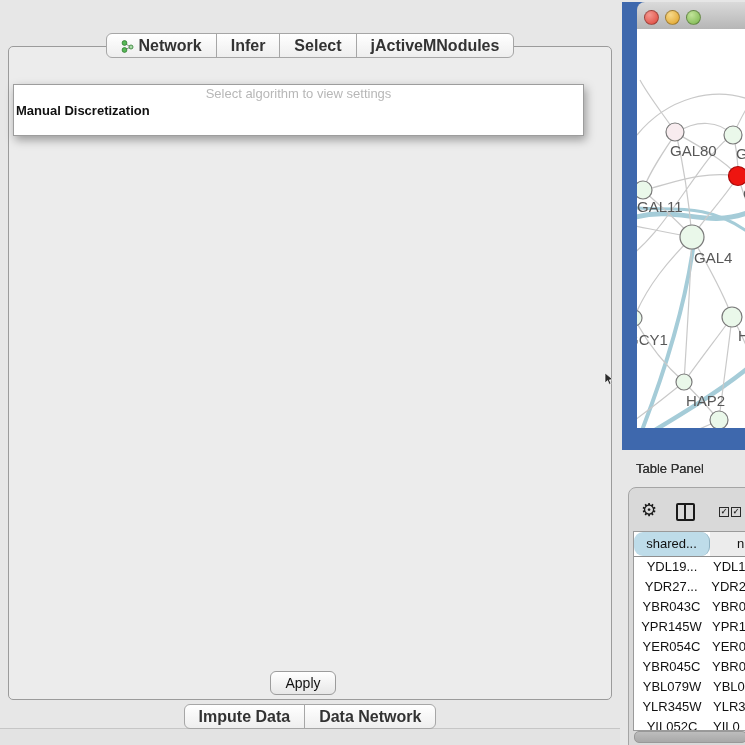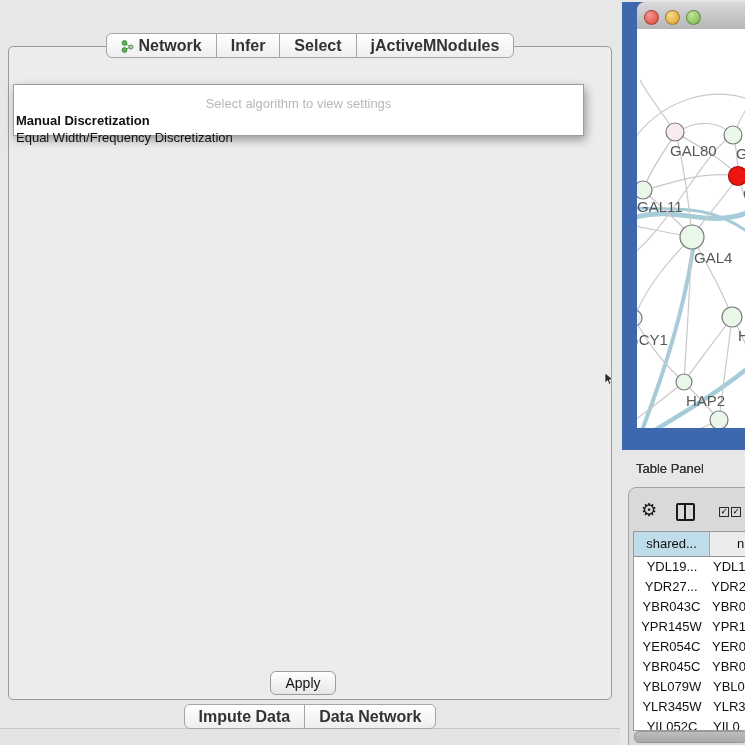--- a/index.html
+++ b/index.html
@@ -43,21 +43,21 @@
   .combo .val{padding-left:14px;flex:1;}
   .stepper{position:absolute;right:9px;top:50%;transform:translateY(-50%);width:9px;height:14px;}
   .stepper:before,.stepper:after{content:"";position:absolute;left:0;border-left:4.5px solid transparent;border-right:4.5px solid transparent;}
   .stepper:before{top:0;border-bottom:5px solid #555;}
   .stepper:after{bottom:0;border-top:5px solid #555;}
   .focusring{box-shadow:0 0 0 3px rgba(110,160,220,0.75);}
 
   
   .popup{left:13px;top:84px;width:569px;height:50px;background:#ffffff;border:1px solid #9d9d9d;
          box-shadow:2px 4px 9px rgba(0,0,0,0.35);z-index:5;}
-  .popup .prompt{height:16px;text-align:center;color:#b7b7b7;padding-top:11px;}
+  .popup .prompt{height:16px;text-align:center;color:#b7b7b7;padding-top:1px;}
   .popup .opt{height:16px;padding:1px 2px 0 2px;color:#111;}
   .popup .opt.sel{font-weight:bold;}
 
   
   .viewport{left:12px;top:186px;width:568px;height:482px;overflow:hidden;}
   .vscroll{left:583px;top:187px;width:16px;height:507px;background:#f2f2f2;border-left:1px solid #cccccc;}
   .vscroll .thumb{position:absolute;left:2px;top:18px;width:11px;height:372px;border-radius:6px;
                   background:linear-gradient(90deg,#c6c6c6,#aeaeae);border:1px solid #9a9a9a;}
   .panel-sep{left:9px;top:668px;width:601px;height:0;border-top:1px solid #bdbdbd;}
 
@@ -100,21 +100,21 @@
   .tp-title{left:636px;top:461px;font-size:13px;color:#333;}
   .tp-inner{left:628px;top:487px;width:117px;height:258px;background:#d9d9d9;
             border:1px solid #a5a5a5;border-radius:8px 0 0 0;}
   .gear-icon{left:641px;top:501px;font-size:18px;color:#1a1a1a;line-height:18px;}
   .split-icon{left:676px;top:503px;width:15px;height:14px;border:2px solid #1a1a1a;border-radius:2px;}
   .split-icon:before{content:"";position:absolute;left:6px;top:0;width:2px;height:14px;background:#1a1a1a;}
   .cb-icon{top:507px;width:8px;height:8px;border:1.5px solid #2a2a2a;font-size:8px;line-height:8px;
            text-align:center;color:#2a2a2a;font-weight:bold;}
   .tp-table{left:633px;top:531px;width:112px;height:198px;background:#fff;border:1px solid #9a9a9a;overflow:hidden;}
   .tp-head{display:flex;height:24px;border-bottom:1px solid #8f8f8f;}
-  .tp-head .c1{width:75px;background:#bedce9;border-right:1px solid #8fb2c2;text-align:center;line-height:24px;font-size:13px;color:#111;}
+  .tp-head .c1{width:75px;background:#bedce9;border-right:1px solid #8fb2c2;text-align:center;line-height:24px;font-size:13px;color:#111;border-radius:9px;}
   .tp-head .c2{flex:1;background:#ececec;line-height:24px;font-size:13px;color:#111;padding-left:27px;}
   .t-row{display:flex;height:20px;font-size:13px;color:#111;}
   .t-row .c1{width:76px;text-align:center;line-height:20px;}
   .t-row .c2{flex:1;line-height:20px;padding-left:3px;}
   .hscroll{left:634px;top:731px;width:111px;height:10px;border-radius:5px;
            background:linear-gradient(#bdbdbd,#a8a8a8);border:1px solid #989898;}
   .cursor{left:604px;top:372px;width:10px;height:14px;z-index:9;}
 </style>
 </head>
 <body>
@@ -154,21 +154,20 @@
       <div class="group-title gt-dark">Discretization Algorithm</div>
     </div>
     <div class="combo focusring" style="left:27px;top:95px;width:565px;height:28px;">
       <span class="val"></span>
       <span class="stepper"></span>
     </div>
 
     <div class="abs popup">
       <div class="prompt">Select algorithm to view settings</div>
       <div class="opt sel">Manual Discretization</div>
-      <div class="opt">Equal Width/Frequency Discretization</div>
     </div>
 
     <div class="group" style="left:20px;top:136px;width:574px;height:46px;">
       <div class="group-title gt-dark">Table Data</div>
     </div>
     <div class="combo" style="left:30px;top:151px;width:556px;height:26px;">
       <span class="val">galFiltered.sif default node</span>
       <span class="stepper"></span>
     </div>
 

